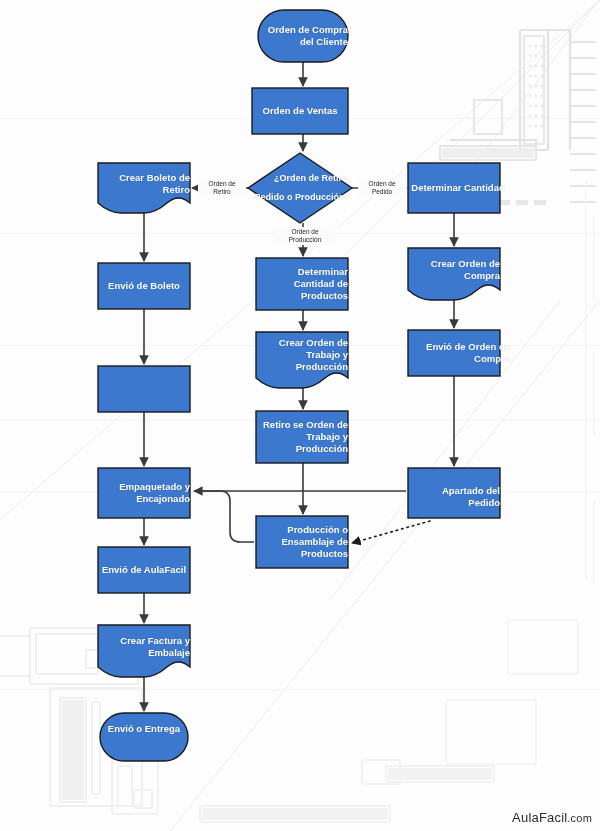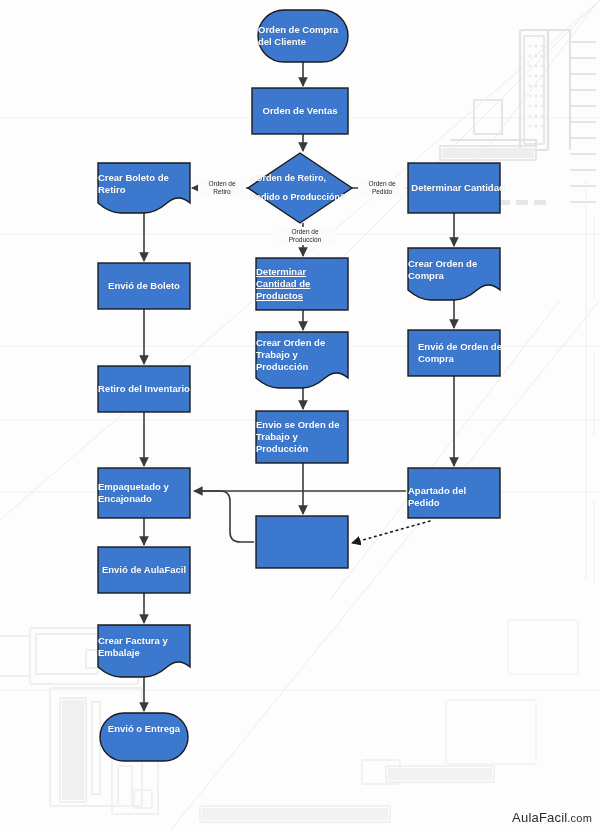--- a/index.html
+++ b/index.html
@@ -28,21 +28,21 @@
   #flow-layer { z-index: 2; }
 
   .node-label {
     position: absolute;
     z-index: 3;
     color: #ffffff;
     font-family: "Liberation Sans", sans-serif;
     font-size: 9.5px;
     font-weight: bold;
     line-height: 12px;
-    text-align: left;
+    text-align: right;
     display: flex;
     align-items: center;
     justify-content: center;
     pointer-events: none;
     text-shadow: 0 0 1px rgba(0,0,0,0.25);
   }
   .edge-label {
     position: absolute;
     z-index: 3;
     color: #22242a;
@@ -282,36 +282,36 @@
   <div class="node-label" style="left:258px; top:10px; width:90px; height:52px;">Orden de Compra del Cliente</div>
 
   <div class="node-label" style="left:252px; top:88px; width:96px; height:46px;">Orden de Ventas</div>
 
   <div class="node-label" style="left:250px; top:158px; width:100px; height:60px; font-size:9px; line-height:19px;">¿Orden de Retiro, Pedido o Producción?</div>
 
   <div class="node-label" style="left:98px; top:163px; width:92px; height:42px;">Crear Boleto de Retiro</div>
 
   <div class="node-label" style="left:98px; top:263px; width:92px; height:46px;">Envió de Boleto</div>
 
-  <div class="node-label" style="left:98px; top:366px; width:92px; height:46px;">Retiro del Inventario</div>
 
   <div class="node-label" style="left:98px; top:468px; width:92px; height:50px;">Empaquetado y Encajonado</div>
 
   <div class="node-label" style="left:98px; top:547px; width:92px; height:46px;">Envió de AulaFacil</div>
 
   <div class="node-label" style="left:98px; top:625px; width:92px; height:44px;">Crear Factura y Embalaje</div>
 
   <div class="node-label" style="left:100px; top:713px; width:88px; height:32px;">Envió o Entrega</div>
 
-  <div class="node-label" style="left:256px; top:258px; width:92px; height:52px;text-decoration:underline;">Determinar Cantidad de Productos</div>
+  <div class="node-label" style="left:256px; top:258px; width:92px; height:52px;">Determinar Cantidad de Productos</div>
 
   <div class="node-label" style="left:256px; top:332px; width:92px; height:46px;">Crear Orden de Trabajo y Producción</div>
 
-  <div class="node-label" style="left:256px; top:411px; width:92px; height:52px;">Envio se Orden de Trabajo y Producción</div>
-
+  <div class="node-label" style="left:256px; top:411px; width:92px; height:52px;">Retiro se Orden de Trabajo y Producción</div>
+
+  <div class="node-label" style="left:256px; top:516px; width:92px; height:52px;">Producción o Ensamblaje de Productos</div>
 
   <div class="node-label" style="left:408px; top:163px; width:100px; height:50px;">Determinar Cantidad</div>
 
   <div class="node-label" style="left:408px; top:248px; width:92px; height:44px;">Crear Orden de Compra</div>
 
   <div class="node-label" style="left:418px; top:330px; width:92px; height:46px;">Envió de Orden de Compra</div>
 
   <div class="node-label" style="left:408px; top:468px; width:92px; height:58px;">Apartado del Pedido</div>
 
   <div class="edge-label" style="left:198px; top:179px; width:44px;">Orden de Retiro</div>

